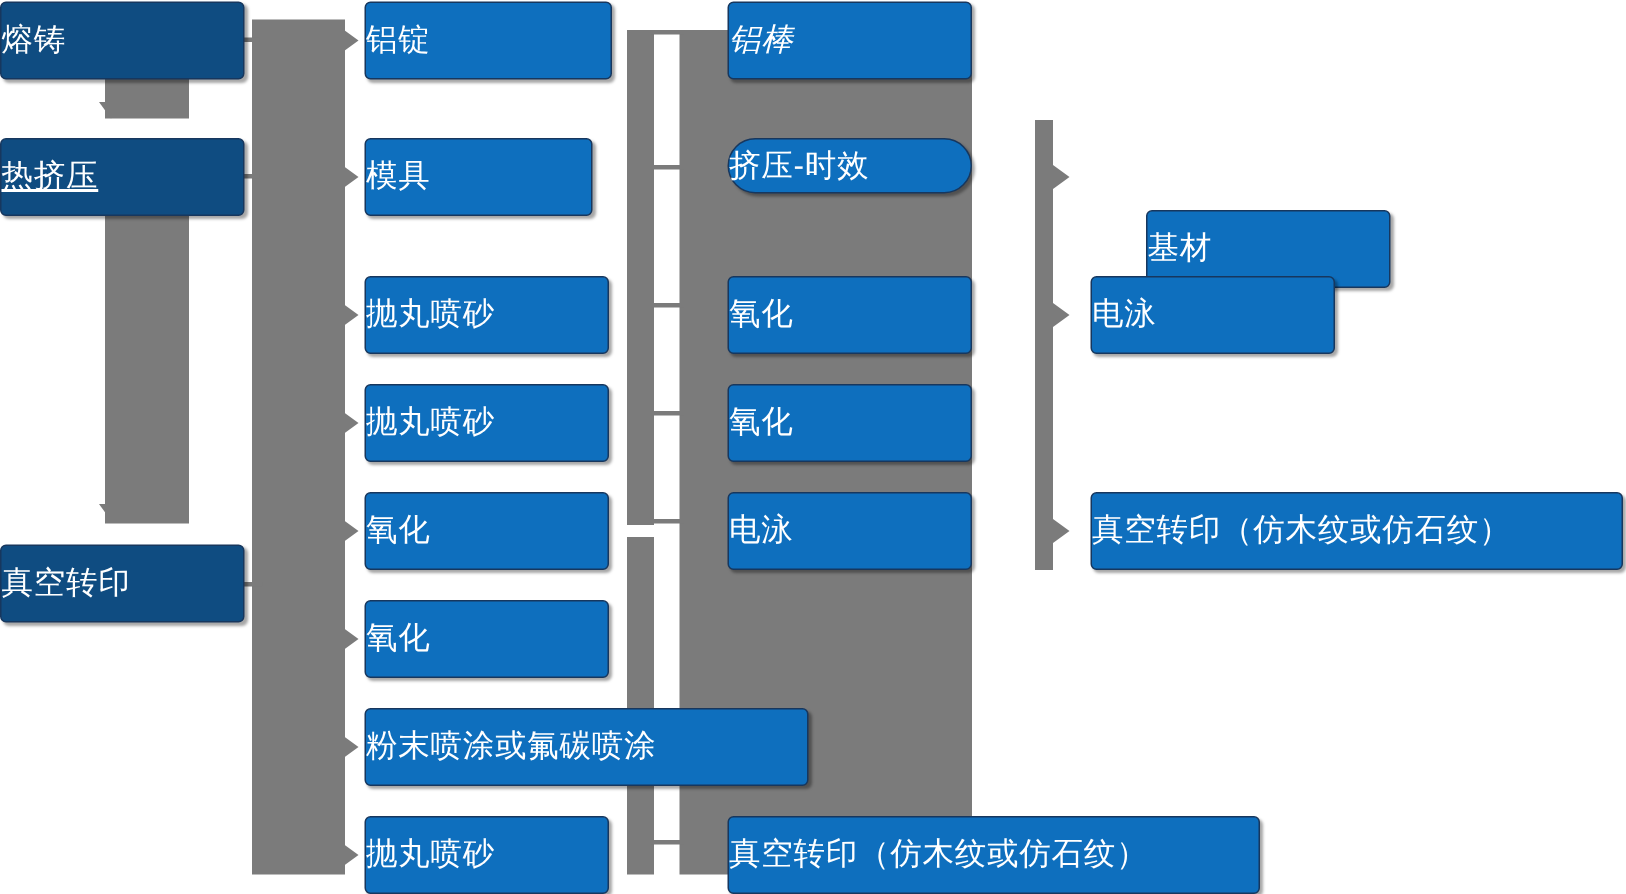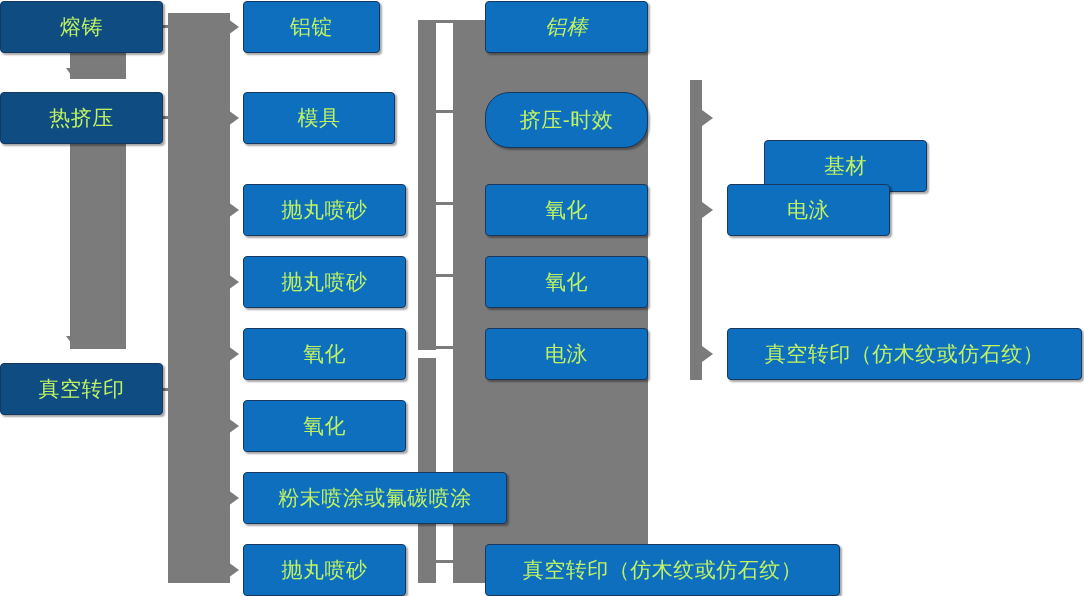--- a/index.html
+++ b/index.html
@@ -44,22 +44,22 @@
     background: #7B7B7B;
     height: 3px;
   }
 
   
   .node {
     position: absolute;
     box-sizing: border-box;
     display: flex;
     align-items: center;
-    justify-content: center;
-    color: #bef264;
+    justify-content: flex-start;
+    color: #ffffff;
     font-size: 21px;
     line-height: 1.1;
     white-space: nowrap;
     border: 1.5px solid #17375E;
     border-radius: 4px;
     box-shadow: 2px 2px 2px rgba(0,0,0,0.35);
     letter-spacing: 0.5px;
   }
   .node.dark {
     background: #0F4C81;
@@ -109,54 +109,54 @@
 
   <div class="gray" style="left:690px; top:80px; width:12px; height:300px;"></div>
   <div class="gray-arrow" style="left:702px; top:110px;"></div>
   <div class="gray-arrow" style="left:702px; top:202px;"></div>
   <div class="gray-arrow" style="left:702px; top:346px;"></div>
 
   <div id="nodes">
       <div class="node dark" style="left: 0px; top: 1px; width: 163px; height: 52px;">
         <span class="label">熔铸</span>
       </div>
-      <div class="node dark" style="left: 0px; top: 92px; width: 163px; height: 52px;">
+      <div class="node dark" style="left: 0px; top: 92px; width: 163px; height: 52px; text-decoration: underline;">
         <span class="label">热挤压</span>
       </div>
       <div class="node dark" style="left: 0px; top: 363px; width: 163px; height: 52px;">
         <span class="label">真空转印</span>
       </div>
-      <div class="node bright" style="left: 243px; top: 1px; width: 137px; height: 52px;">
+      <div class="node bright" style="left: 243px; top: 1px; width: 165px; height: 52px;">
         <span class="label">铝锭</span>
       </div>
       <div class="node bright" style="left: 243px; top: 92px; width: 152px; height: 52px;">
         <span class="label">模具</span>
       </div>
       <div class="node bright" style="left: 243px; top: 184px; width: 163px; height: 52px;">
         <span class="label">抛丸喷砂</span>
       </div>
       <div class="node bright" style="left: 243px; top: 256px; width: 163px; height: 52px;">
         <span class="label">抛丸喷砂</span>
       </div>
       <div class="node bright" style="left: 243px; top: 328px; width: 163px; height: 52px;">
         <span class="label">氧化</span>
       </div>
       <div class="node bright" style="left: 243px; top: 400px; width: 163px; height: 52px;">
         <span class="label">氧化</span>
       </div>
-      <div class="node bright" style="left: 243px; top: 472px; width: 264px; height: 52px;">
+      <div class="node bright" style="left: 243px; top: 472px; width: 296px; height: 52px;">
         <span class="label">粉末喷涂或氟碳喷涂</span>
       </div>
       <div class="node bright" style="left: 243px; top: 544px; width: 163px; height: 52px;">
         <span class="label">抛丸喷砂</span>
       </div>
       <div class="node bright" style="left: 485px; top: 1px; width: 163px; height: 52px; font-style: italic;">
         <span class="label">铝棒</span>
       </div>
-      <div class="node bright" style="left: 485px; top: 92px; width: 163px; height: 56px; border-radius: 24px;">
+      <div class="node bright" style="left: 485px; top: 92px; width: 163px; height: 37px; border-radius: 24px;">
         <span class="label">挤压-时效</span>
       </div>
       <div class="node bright" style="left: 485px; top: 184px; width: 163px; height: 52px;">
         <span class="label">氧化</span>
       </div>
       <div class="node bright" style="left: 485px; top: 256px; width: 163px; height: 52px;">
         <span class="label">氧化</span>
       </div>
       <div class="node bright" style="left: 485px; top: 328px; width: 163px; height: 52px;">
         <span class="label">电泳</span>

